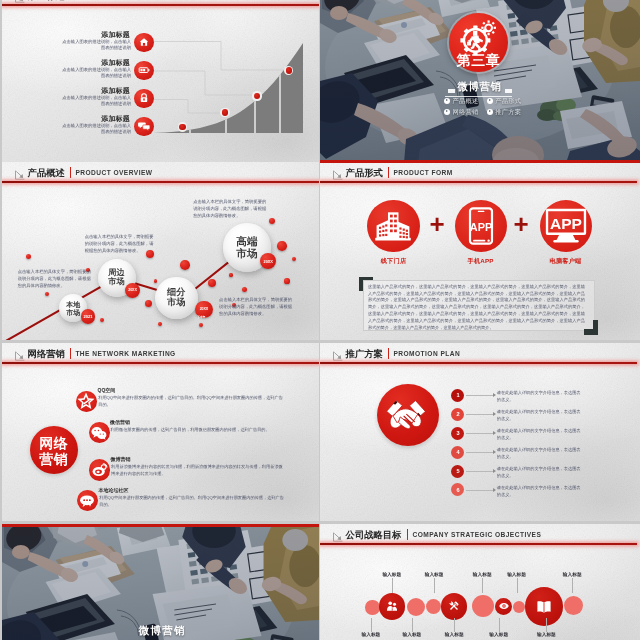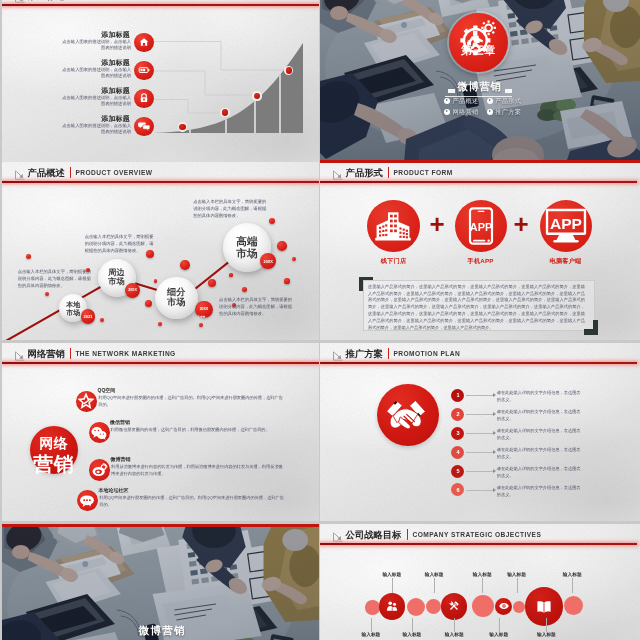--- a/index.html
+++ b/index.html
@@ -340,21 +340,21 @@
 <rect x="29.5" y="2.4" width="2.2" height="2.4"></rect>
 <rect x="29.5" y="14.8" width="2.2" height="2.4"></rect>
 <rect x="23.2" y="8.7" width="2.4" height="2.2"></rect>
 <rect x="35.6" y="8.7" width="2.4" height="2.2"></rect>
 <rect x="24.8" y="4.1" width="2.2" height="2.2" transform="rotate(-45 25.9 5.2)"></rect>
 <rect x="34.1" y="4.1" width="2.2" height="2.2" transform="rotate(45 35.2 5.2)"></rect>
 <rect x="24.8" y="13.3" width="2.2" height="2.2" transform="rotate(45 25.9 14.4)"></rect>
 <rect x="34.1" y="13.3" width="2.2" height="2.2" transform="rotate(-45 35.2 14.4)"></rect>
 </g>
 </svg></span>
-<span class="lab" style="top:30px;font-size:11px;letter-spacing:.6px;">第三章</span>
+<span class="lab" style="top:39px;font-size:14px;letter-spacing:.6px;">第三章</span>
 </div>
       <div class="chtitle" style="left:114.6px;top:95.3px;width:90px;font-size:10.4px;letter-spacing:.6px;">微博营销</div>
       <div class="chrule" style="left:124.6px;top:111.0px;width:67px;"></div>
       <div style="position:absolute;left:127.5px;top:104.6px;width:7px;height:4px;background:rgba(255,255,255,.92);"></div>
       <div style="position:absolute;left:184.5px;top:104.6px;width:7px;height:4px;background:rgba(255,255,255,.92);"></div>
       <div style="position:absolute;left:124.0px;top:113.1px;width:6.4px;height:6.4px;border-radius:50%;background:#fff;"></div>
       <div style="position:absolute;left:126.2px;top:114.5px;width:0;height:0;border-left:2.8px solid #58636f;border-top:1.8px solid transparent;border-bottom:1.8px solid transparent;"></div>
       <div class="chlink" style="left:132.6px;top:112.7px;font-size:6.2px;letter-spacing:.3px;">产品概述</div>
       <div style="position:absolute;left:166.7px;top:113.1px;width:6.4px;height:6.4px;border-radius:50%;background:#fff;"></div>
       <div style="position:absolute;left:168.9px;top:114.5px;width:0;height:0;border-left:2.8px solid #58636f;border-top:1.8px solid transparent;border-bottom:1.8px solid transparent;"></div>
@@ -551,21 +551,21 @@
             <path d="M1.3 1.4 L7.0 6.8" fill="none" stroke="#949494" stroke-width="0.85"></path>
             <path d="M7.7 3.9 L8.0 8.0 L4.2 7.6 Z" fill="#949494"></path>
           </svg></div>
         <div class="cn" style="left:25.6px;top:5.2px;font-size:9.3px;">网络营销</div>
         <div class="bar" style="left:67.6px;top:4.6px;width:1.2px;height:11px;"></div>
         <div class="en" style="left:73.4px;top:6.6px;font-size:6.6px;letter-spacing:.45px;">THE NETWORK MARKETING</div>
         <div class="ul" style="left:0px;top:19.3px;width:317px;"></div>
       </div>
       <div style="position:absolute;left:27.6px;top:83.2px;width:48.3px;height:48.3px;border-radius:50%;background:radial-gradient(circle at 36% 26%,#e02b21,#cc140f 60%,#b50f0a 100%);box-shadow:0 1px 4px rgba(0,0,0,.18);">
         <span style="position:absolute;left:0;right:0;top:8.5px;text-align:center;color:#fff;font-weight:bold;font-size:14px;letter-spacing:.5px;">网络</span>
-        <span style="position:absolute;left:0;right:0;top:24.5px;text-align:center;color:#fff;font-weight:bold;font-size:20px;letter-spacing:.5px;">营销</span>
+        <span style="position:absolute;left:0;right:0;top:24.5px;text-align:center;color:#fff;font-weight:bold;font-size:14px;letter-spacing:.5px;">营销</span>
       </div>
       <div class="icircle" style="left:73.9px;top:48.1px;width:20.7px;height:20.7px;background:radial-gradient(circle at 36% 28%,#e8392c,#d9211a 58%,#c4140e 100%);"><span><svg width="18" height="18" viewBox="0 0 20 20">
             <path d="M10 0.6 L12.75 6.9 L19.5 7.5 L14.4 12.0 L15.9 19.0 L10 15.3 L4.1 19.0 L5.6 12.0 L0.5 7.5 L7.25 6.9 Z" fill="#fff"></path>
             <path d="M10 5.0 L11.55 8.6 L15.4 8.95 L12.5 11.55 L13.35 15.4 L10 13.2 L6.65 15.4 L7.5 11.55 L4.6 8.95 L8.45 8.6 Z" fill="#d9211a"></path>
             <path d="M6.9 12.5 L12.9 8.3 L13.8 9.6 L7.9 13.8 Z" fill="#fff"></path>
             <path d="M12.1 7.7 L14.4 8.2 L13.6 10.3 Z" fill="#fff"></path>
           </svg></span></div>
       <div style="position:absolute;left:95.6px;top:44.4px;font-size:5.0px;font-weight:bold;color:#2d2d2d;white-space:nowrap;">QQ空间</div>
       <div class="wrapcjk" style="position:absolute;left:96.2px;top:52.4px;width:186.4px;font-size:4.2px;line-height:1.62;color:#4d5268;">利用QQ空间来进行朋友圈内的传播，达到广告目的。利用QQ空间来进行朋友圈内的传播，达到广告目的。</div>
       <div class="icircle" style="left:86.8px;top:79.0px;width:21.0px;height:21.0px;background:radial-gradient(circle at 36% 28%,#e8392c,#d9211a 58%,#c4140e 100%);"><span><svg width="16" height="14" viewBox="0 0 22 19">

